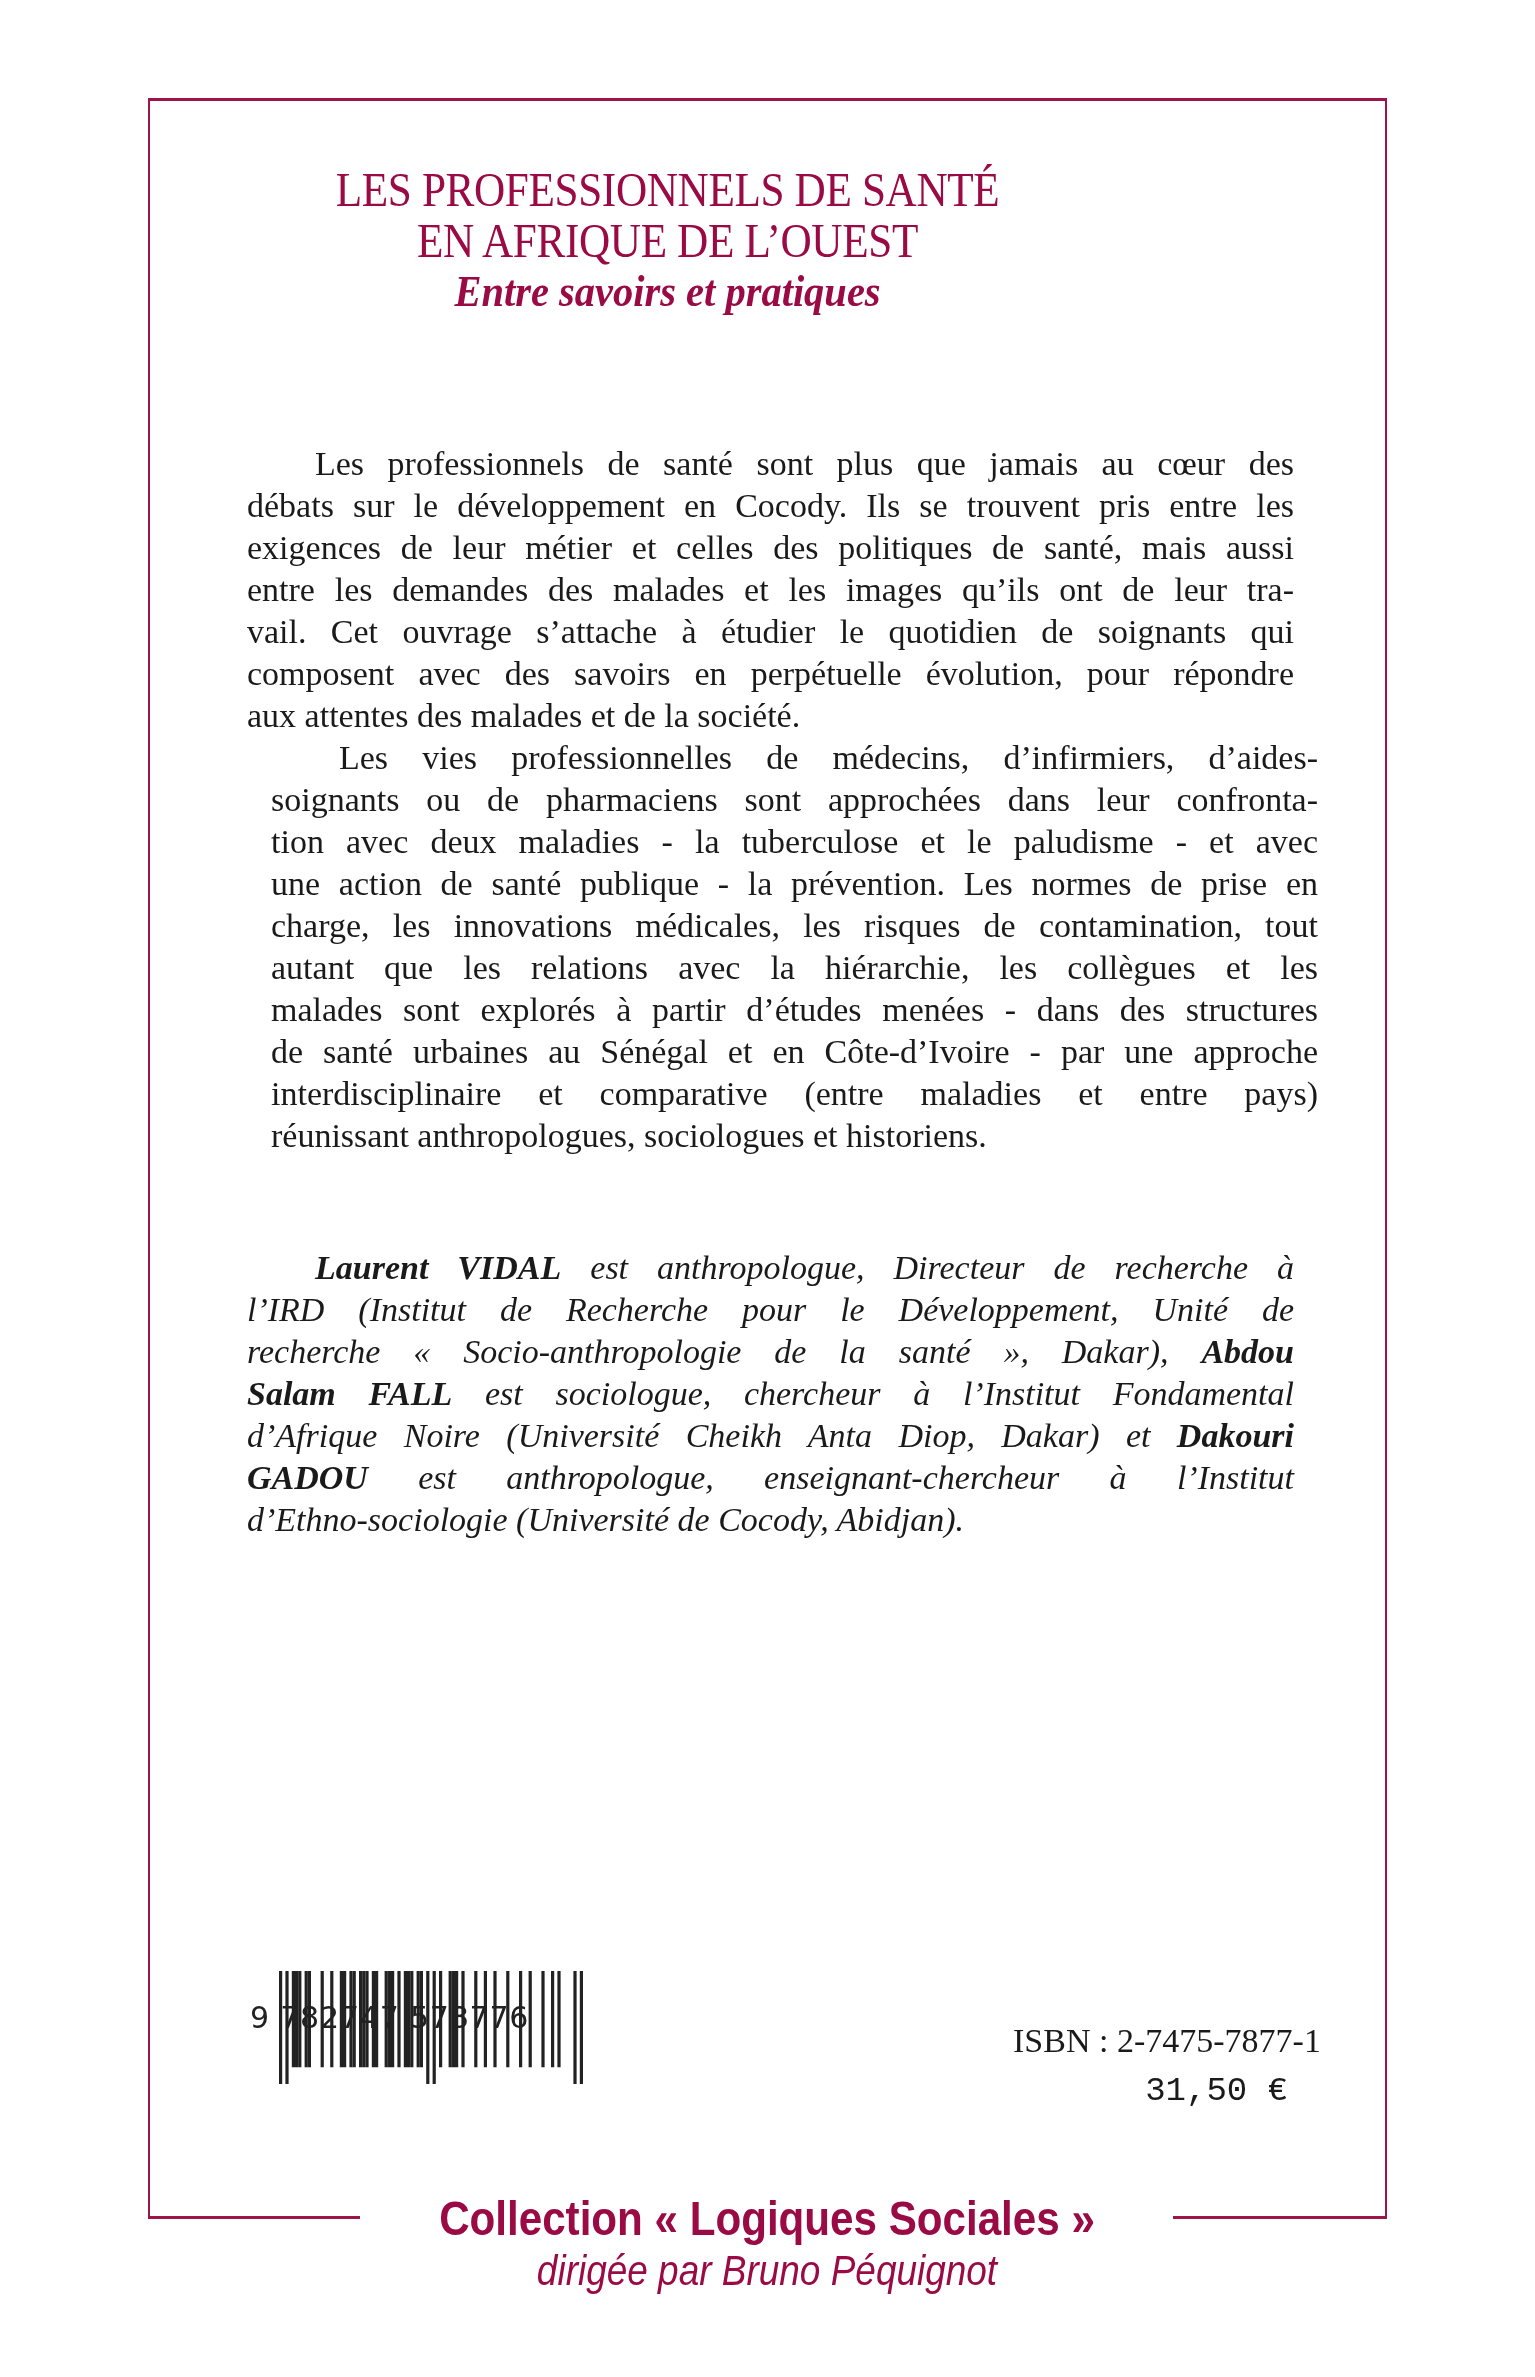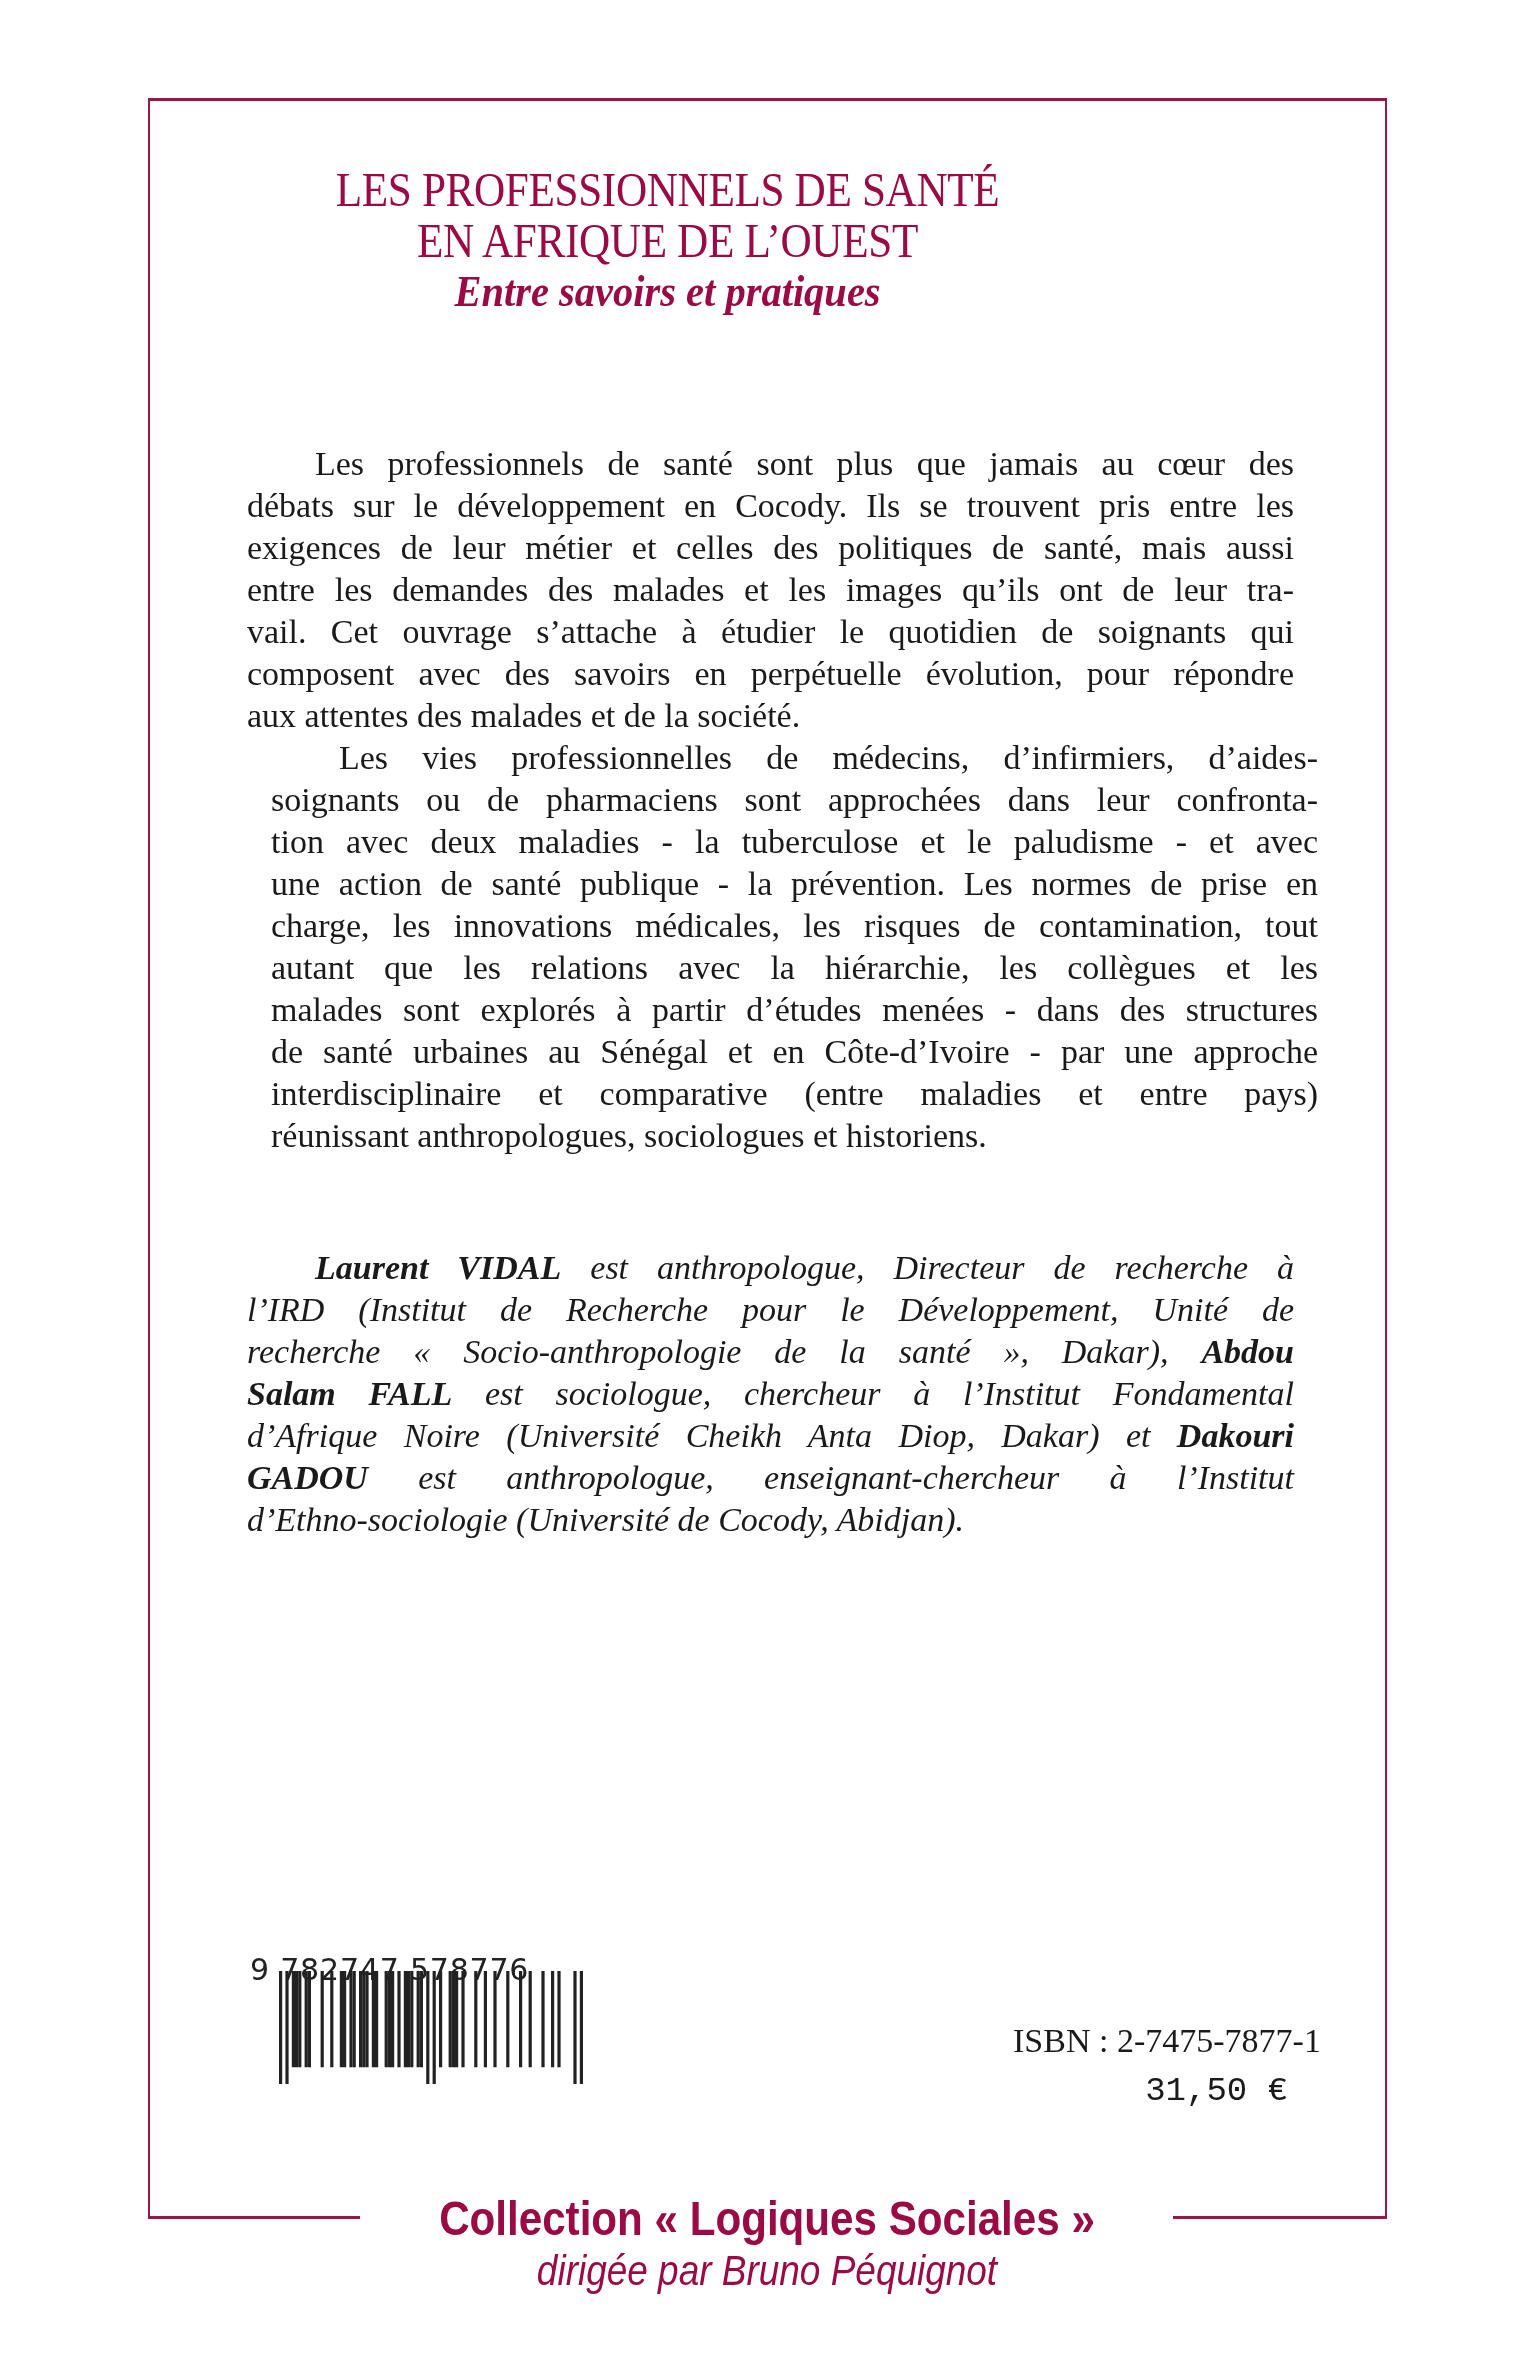--- a/index.html
+++ b/index.html
@@ -20,21 +20,21 @@
   .body-text { position: absolute; left: 247px; width: 1047px; font-family: "Liberation Serif", "DejaVu Serif", serif; font-size: 34px; color: #1a1a1a; }
   .line { height: 42px; line-height: 42px; text-align: justify; text-align-last: justify; white-space: nowrap; overflow: visible; }
   .line.last { text-align-last: left; }
   .line.indent { padding-left: 68px; }
   .para1 { top: 443px; }
   .para2 { top: 737px; margin-left: 24px; }
   .bio { top: 1222px; font-style: italic; margin-top: 25px; }
   .bio b { font-weight: bold; }
 
   .barcode { position: absolute; left: 279px; top: 1971px; width: 304px; height: 113px; }
-  .barcode-digits { position: absolute; left: 250px; top: 1952px; font-family: "DejaVu Sans", sans-serif; font-size: 30px; color: #222; letter-spacing: 0.8px; white-space: pre; }
+  .barcode-digits { position: absolute; left: 250px; top: 2000px; font-family: "DejaVu Sans", sans-serif; font-size: 30px; color: #222; letter-spacing: 0.8px; white-space: pre; }
 
   .isbn { position: absolute; left: 1013px; top: 2022px; font-family: "Liberation Serif", serif; font-size: 34px; color: #1a1a1a; }
   .price { position: absolute; right: 247px; top: 2072px; font-family: Liberation Mono, monospace; font-size: 34px; color: #1a1a1a; }
 
   .collection { position: absolute; left: 361px; width: 812px; top: 2191px; text-align: center; color: #9a0a44; font-family: "Liberation Sans", sans-serif; font-weight: bold; font-size: 49px; line-height: 55px; transform: scaleX(0.86); transform-origin: center; }
   .director { position: absolute; left: 361px; width: 812px; top: 2247px; text-align: center; color: #9a0a44; font-family: "Liberation Sans", sans-serif; font-style: italic; font-size: 42px; line-height: 47px; transform: scaleX(0.88); transform-origin: center; }
 </style>
 </head>
 <body>
 

